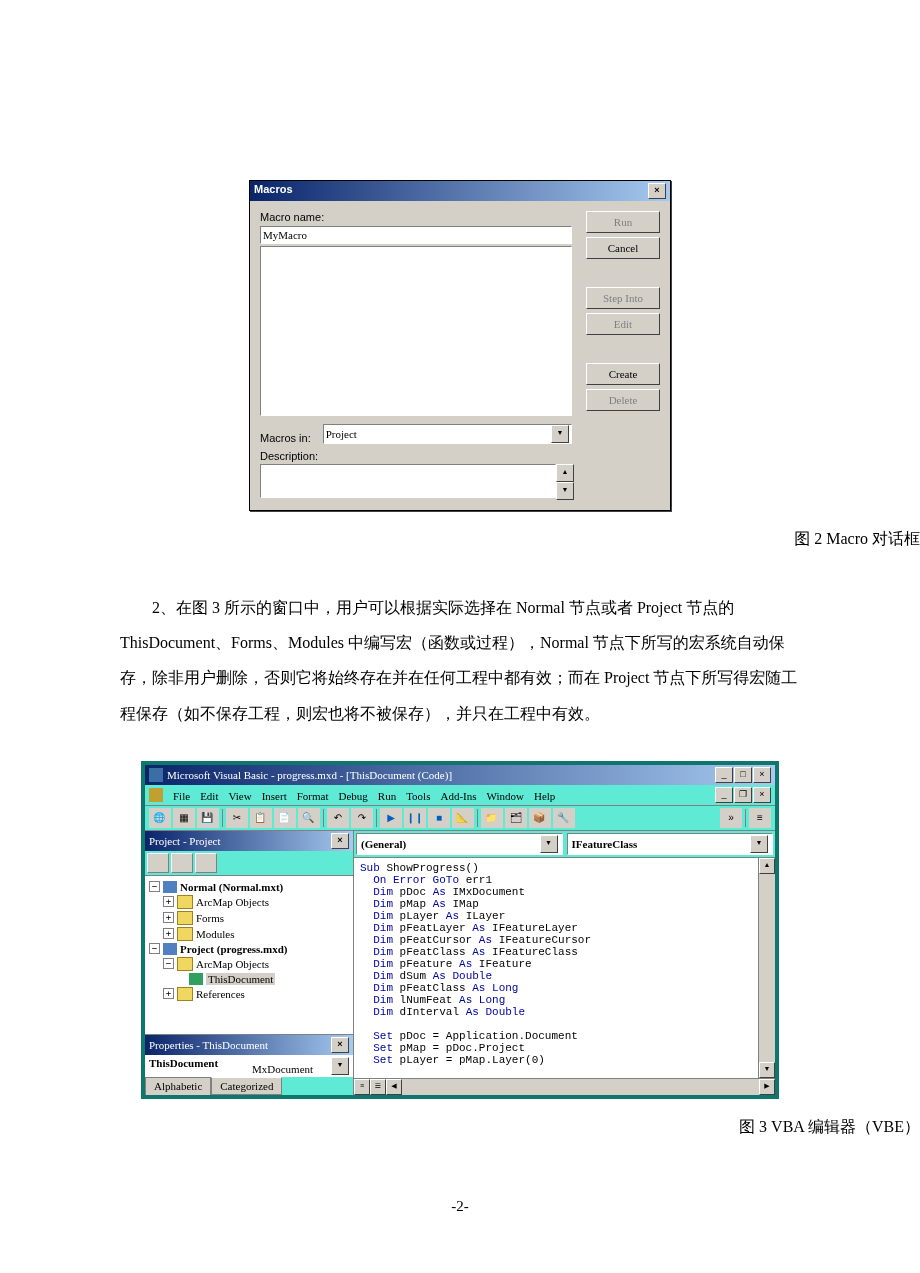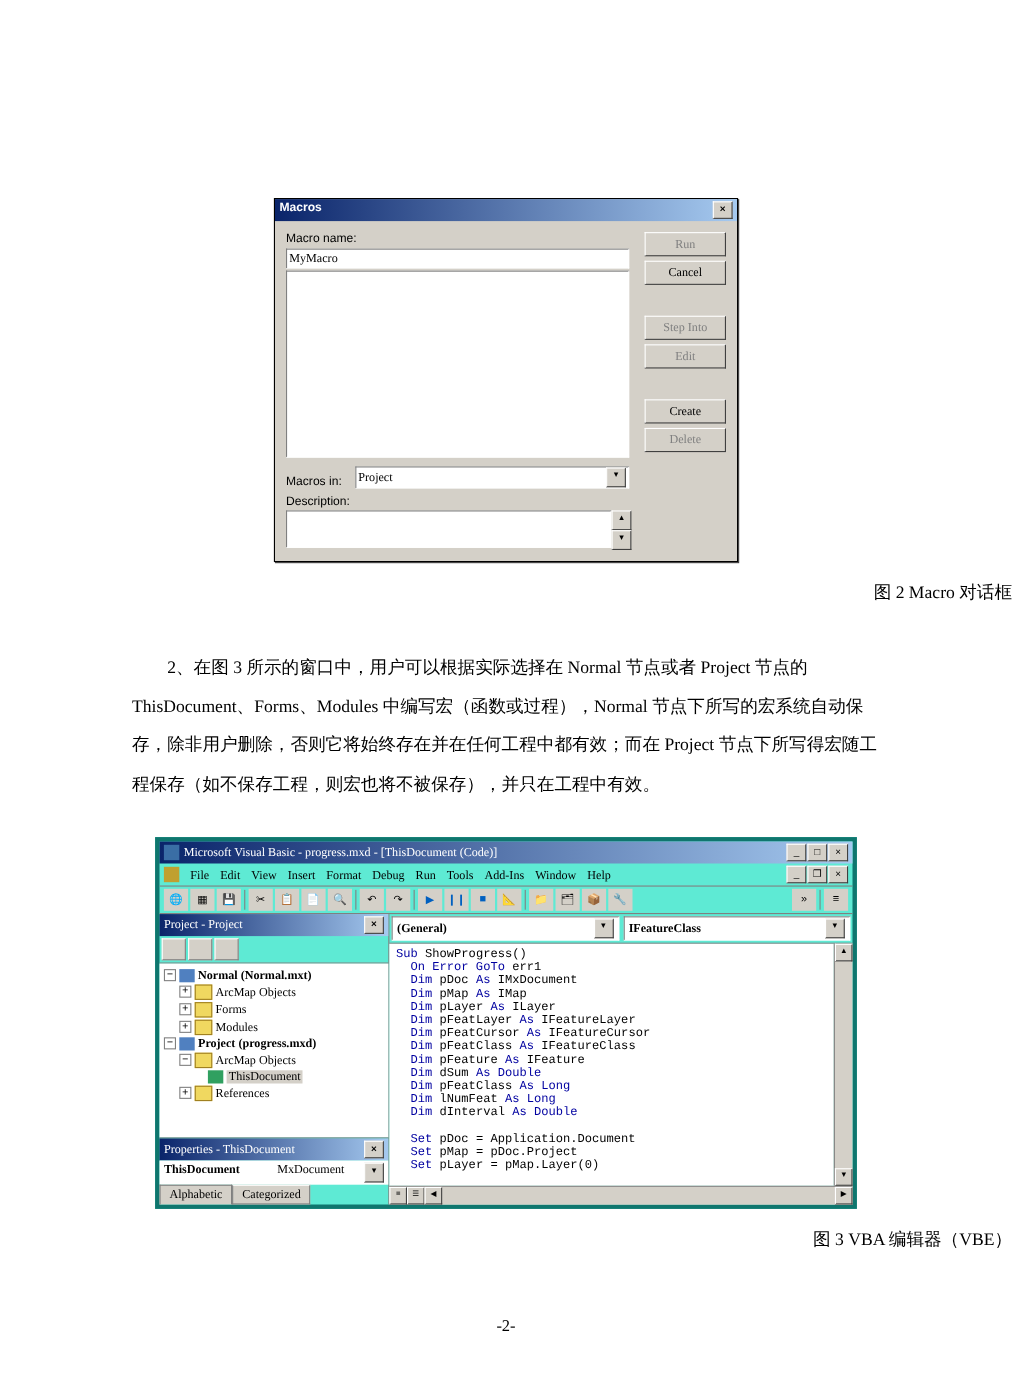--- a/index.html
+++ b/index.html
@@ -52,21 +52,21 @@
 .tree-row{display:flex;align-items:center;gap:3px;white-space:nowrap;padding:1px 0}
 .exp{font:9px monospace;width:9px;text-align:center;border:1px solid #808080;line-height:9px}
 .fld-ico{width:14px;height:12px;background:#f0d860;border:1px solid #a08020}
 .vb-ico{width:14px;height:12px;background:#5080c0}
 .sel-row{background:#d4d0c8;padding:0 2px}
 .i1{margin-left:14px}
 .i2{margin-left:28px}
 .props{border-top:1px solid #808080}
 .prop-row{display:flex;font:11px 'MS Sans Serif';background:#fff;padding:1px}
 .prop-name{flex:1;font-weight:bold;padding:1px 3px}
-.prop-val{flex:1;display:flex;justify-content:space-between;align-items:flex-start;padding:1px 3px}
+.prop-val{flex:1;display:flex;justify-content:space-between;align-items:flex-end;padding:1px 3px}
 .tabs{display:flex;font:11px 'MS Sans Serif'}
 .tab{padding:2px 8px;border:1px solid #808080;border-top-color:#fff;background:#d4d0c8}
 .tab:first-child{border-top-color:#808080;border-bottom:0}
 .vbe-right{flex:1;display:flex;flex-direction:column}
 .code-header{display:flex;padding:2px;gap:4px;border-bottom:1px solid #808080}
 .code-sel{flex:1;background:#fff;border:1px solid #808080;border-right-color:#fff;border-bottom-color:#fff;font:bold 11px 'MS Sans Serif';padding:1px 4px;display:flex;justify-content:space-between;align-items:center}
 .code-area{flex:1;display:flex}
 .code{flex:1;background:#fff;padding:4px 6px;font:11px 'Courier New',monospace;white-space:pre;overflow:hidden}
 .kw{color:#0000a0}
 .scroll-v{width:16px;background:#d4d0c8;border-left:1px solid #808080;position:relative}

